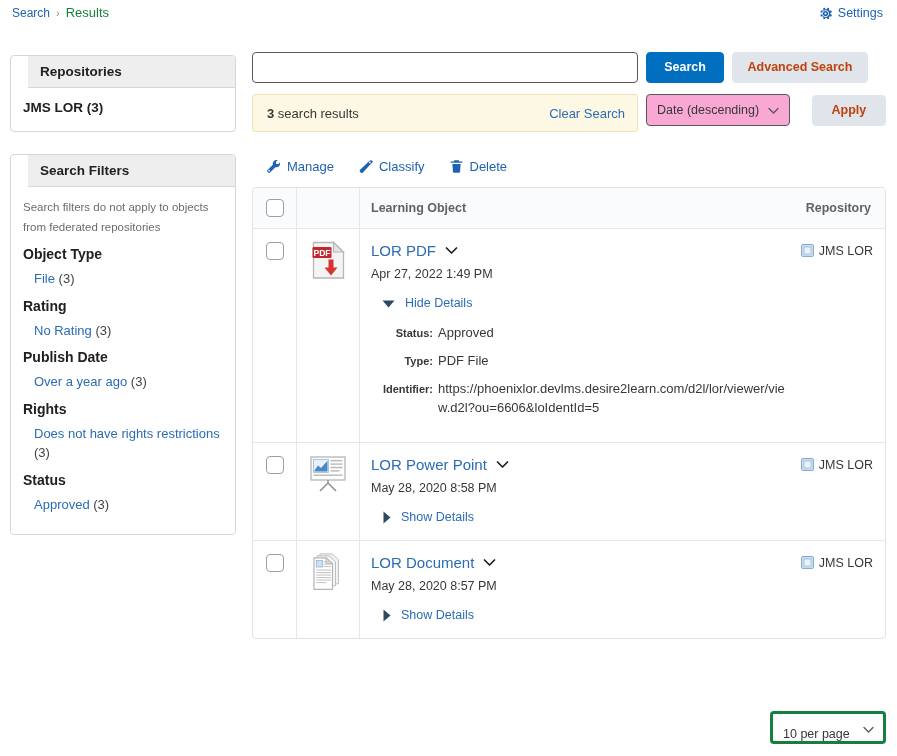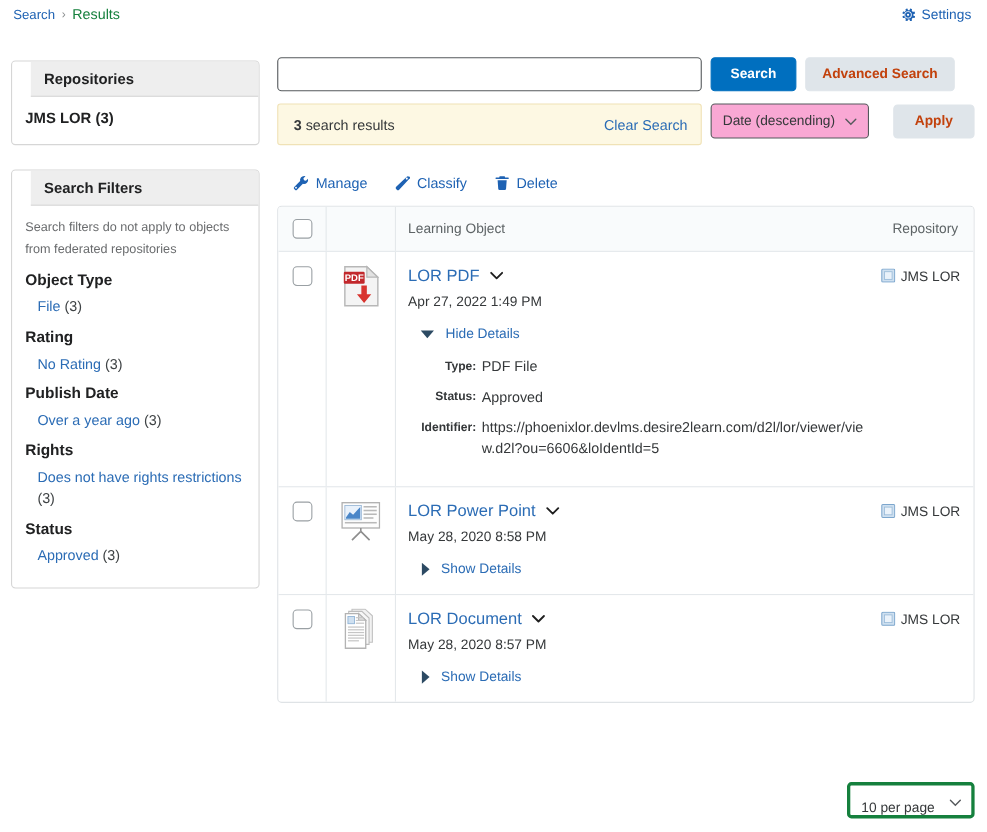--- a/index.html
+++ b/index.html
@@ -203,21 +203,21 @@
     display: flex; justify-content: center;
     padding-top: 12px;
     box-sizing: border-box;
   }
   .cell-main { flex: 1; padding: 13px 12px 16px 11px; box-sizing: border-box; }
   .thead .cell-check { padding-top: 11px; padding-bottom: 11px; }
   .thead .cell-icon { padding-top: 0; }
   .thead .cell-main {
     display: flex; align-items: center; justify-content: space-between;
     padding: 11px 14px 11px 11px;
-    font-size: 12.5px; color: #5e6466;
+    font-size: 12.5px; color: #5e6466; font-weight: bold;
   }
 
   .chk {
     width: 18px; height: 18px;
     border: 1px solid #9aa0a4;
     border-radius: 4px;
     background: #fff;
     box-sizing: border-box;
     cursor: pointer;
   }
@@ -472,26 +472,26 @@
                   <rect x="0.6" y="0.6" width="11.8" height="11.8" rx="1" fill="#cfe0f0" stroke="#7ca6cd" stroke-width="1"></rect>
                   <rect x="3" y="3" width="7" height="7" fill="#eaf2fa" stroke="#9bbcd9" stroke-width="0.8"></rect>
                 </svg>
               </span>
               <span>JMS LOR</span>
             </div>
           </div>
 
           <div class="details-list">
             <div class="detail-line">
+              <span class="detail-label">Status:</span>
+              <span class="detail-value">Approved</span>
+            </div>
+            <div class="detail-line">
               <span class="detail-label">Type:</span>
               <span class="detail-value">PDF File</span>
-            </div>
-            <div class="detail-line">
-              <span class="detail-label">Status:</span>
-              <span class="detail-value">Approved</span>
             </div>
             <div class="detail-line">
               <span class="detail-label">Identifier:</span>
               <span class="detail-value ident">https://phoenixlor.devlms.desire2learn.com/d2l/lor/viewer/view.d2l?ou=6606&amp;loIdentId=5</span>
             </div>
           </div>
         </div>
       </div>
 
       <div class="trow">

